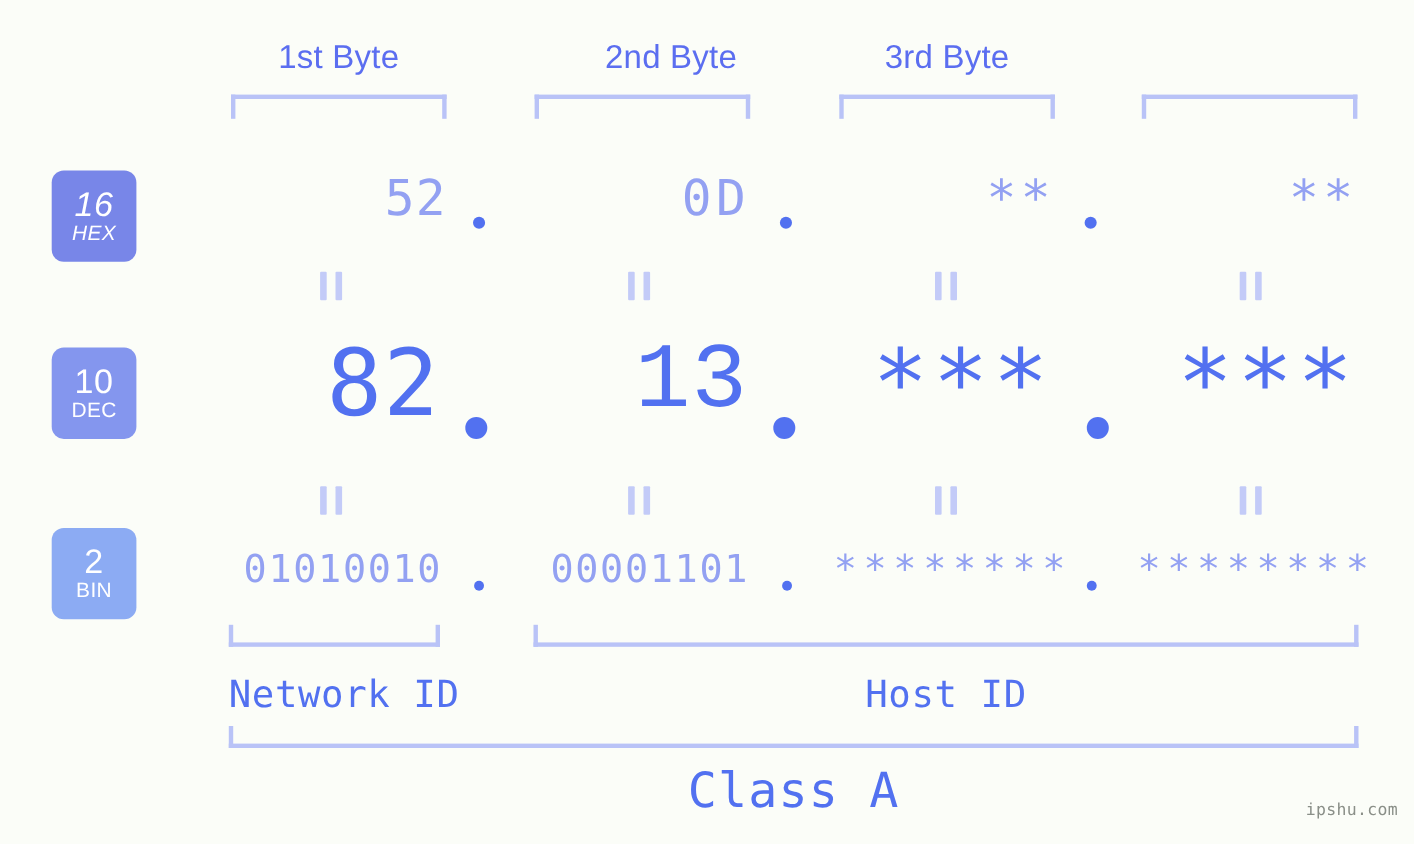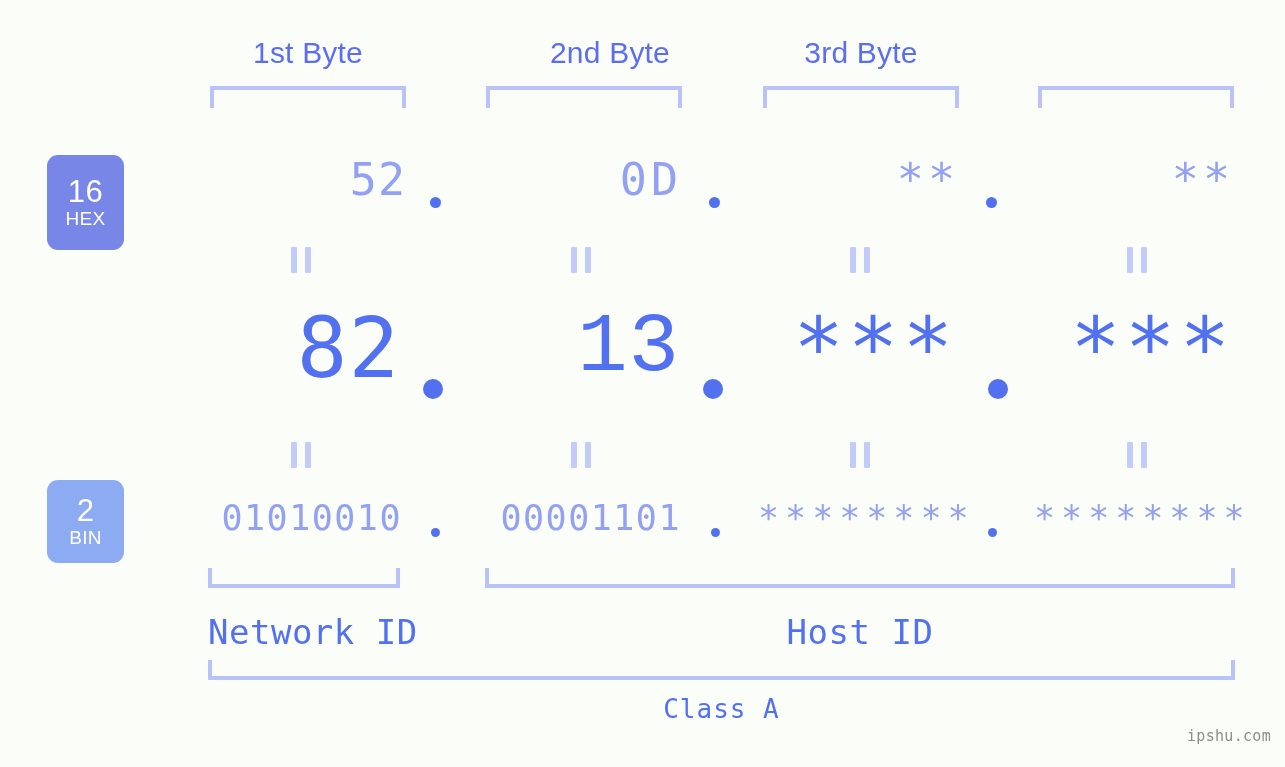--- a/index.html
+++ b/index.html
@@ -77,21 +77,21 @@
     line-height: 32px;
     font-weight: 400;
     letter-spacing: 0.5px;
   }
   .badge .nm {
     font-size: 19px;
     line-height: 21px;
     font-weight: 400;
     letter-spacing: 0.3px;
   }
-  #badge-hex { top: 155px; height: 95px; background: #7886e8; }
+  #badge-hex { top: 155px; height: 83px; background: #7886e8; font-style: italic; }
   #badge-dec { top: 316px; height: 83px; background: #8496ee; }
   #badge-bin { top: 480px; height: 83px; background: #8cabf3; }
 
   
   .val {
     position: absolute;
     text-align: right;
     white-space: nowrap;
     font-family: "DejaVu Sans Mono", "Liberation Mono", monospace;
   }
@@ -166,21 +166,21 @@
     color: #5271f0;
     white-space: nowrap;
     letter-spacing: 0.5px;
   }
 
   
   .class-label {
     position: absolute;
     text-align: center;
     font-family: "DejaVu Sans Mono", "Liberation Mono", monospace;
-    font-size: 26px;
+    font-size: 44px;
     color: #5271f0;
     white-space: nowrap;
     letter-spacing: 1px;
   }
 
   
   .watermark {
     position: absolute;
     right: 14px;
     bottom: 22px;
@@ -202,20 +202,24 @@
 
   <div class="bracket-top" style="left:210px;width:196px;"></div>
   <div class="bracket-top" style="left:486px;width:196px;"></div>
   <div class="bracket-top" style="left:763px;width:196px;"></div>
   <div class="bracket-top" style="left:1038px;width:196px;"></div>
 
   <div class="badge" id="badge-hex">
     <div class="num">16</div>
     <div class="nm">HEX</div>
   </div>
+  <div class="badge" id="badge-dec">
+    <div class="num">10</div>
+    <div class="nm">DEC</div>
+  </div>
   <div class="badge" id="badge-bin">
     <div class="num">2</div>
     <div class="nm">BIN</div>
   </div>
 
   <div class="row-hex">
     <div class="val" style="left:210px;width:196px;">52</div>
     <div class="val stars" style="left:486px;width:196px;">0D</div>
     <div class="val stars" style="left:763px;width:196px;">**</div>
     <div class="val stars" style="left:1038px;width:196px;">**</div>

